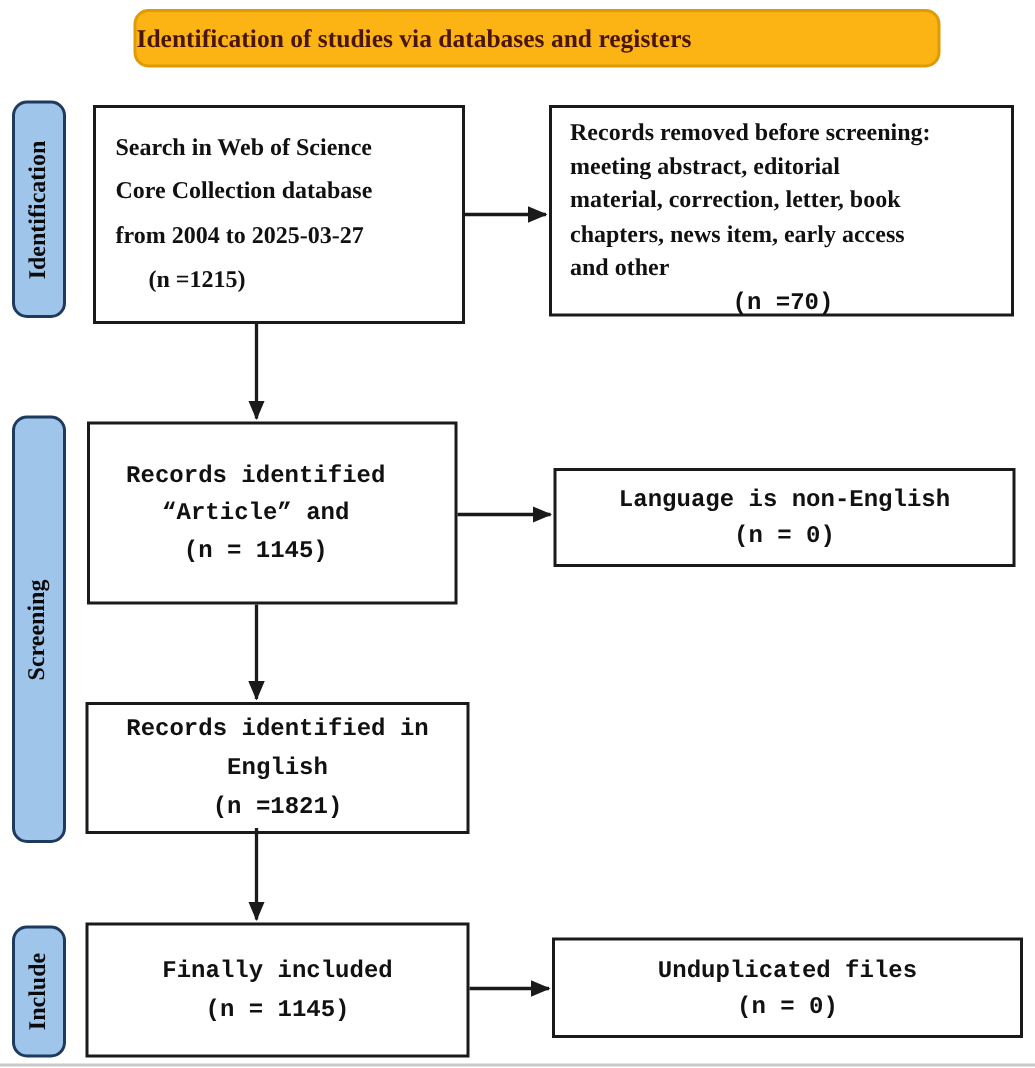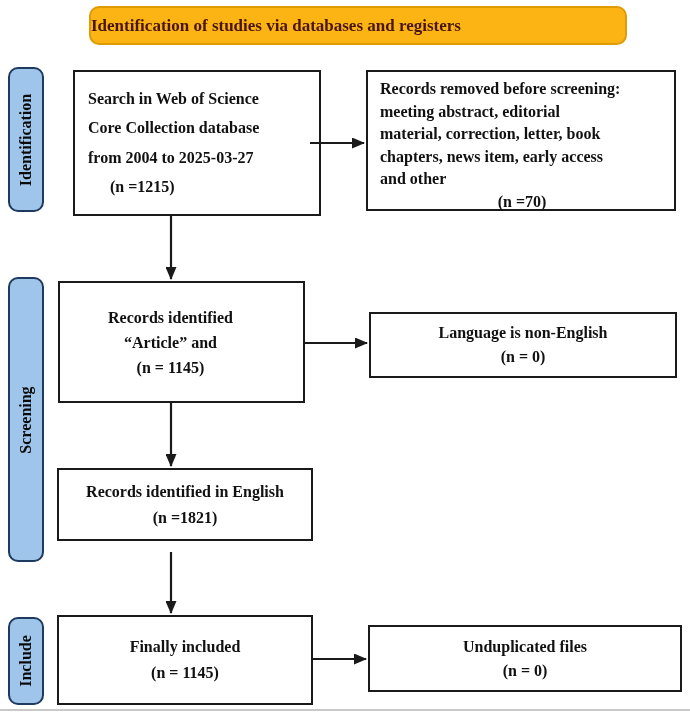--- a/index.html
+++ b/index.html
@@ -67,28 +67,27 @@
     border: 2.2px solid var(--box-border, #1A1A1A);
     display: flex;
     flex-direction: column;
     justify-content: center;
     font-weight: bold;
     font-size: 16px;
     line-height: 1.5;
   }
   .box .line { width: 100%; }
   .tleft   { text-align: left; }
-  .tcenter { text-align: center; }
+  .tcenter { text-align: center; font-family: Liberation Mono, monospace; }
 
   #box-search {
     left: 62px; top: 70px; width: 248px; height: 146px;
     padding: 8px 10px 8px 13px;
     justify-content: space-evenly;
     line-height: 1.25;
-    margin-left: 11px;
   }
   #box-search .count { padding-left: 22px; }
 
   #box-removed {
     left: 366px; top: 70px; width: 310px; height: 141px;
     padding: 6px 10px 4px 12px;
     line-height: 22.5px;
     justify-content: flex-start;
   }
 
@@ -97,21 +96,21 @@
     padding: 4px 26px 4px 4px;
     line-height: 25px;
   }
 
   #box-language {
     left: 369px; top: 312px; width: 308px; height: 66px;
     line-height: 24px;
   }
 
   #box-english {
-    left: 57px; top: 468px; width: 256px; height: 73px;
+    left: 57px; top: 468px; width: 256px; height: 88px;
     line-height: 26px;
   }
 
   #box-final {
     left: 57px; top: 615px; width: 256px; height: 90px;
     line-height: 26px;
   }
 
   #box-undup {
     left: 368px; top: 625px; width: 314px; height: 67px;

